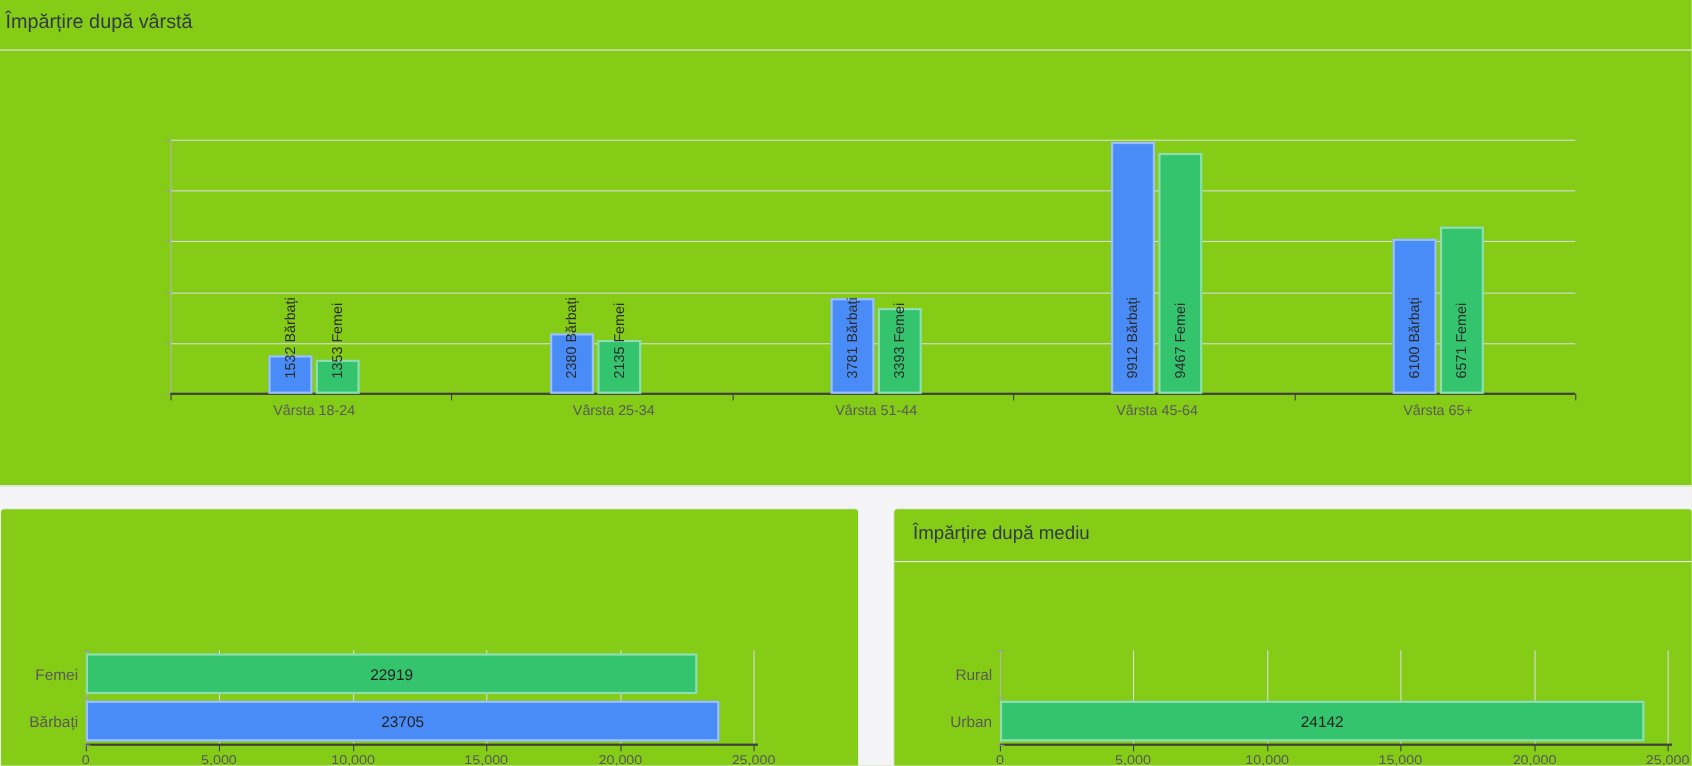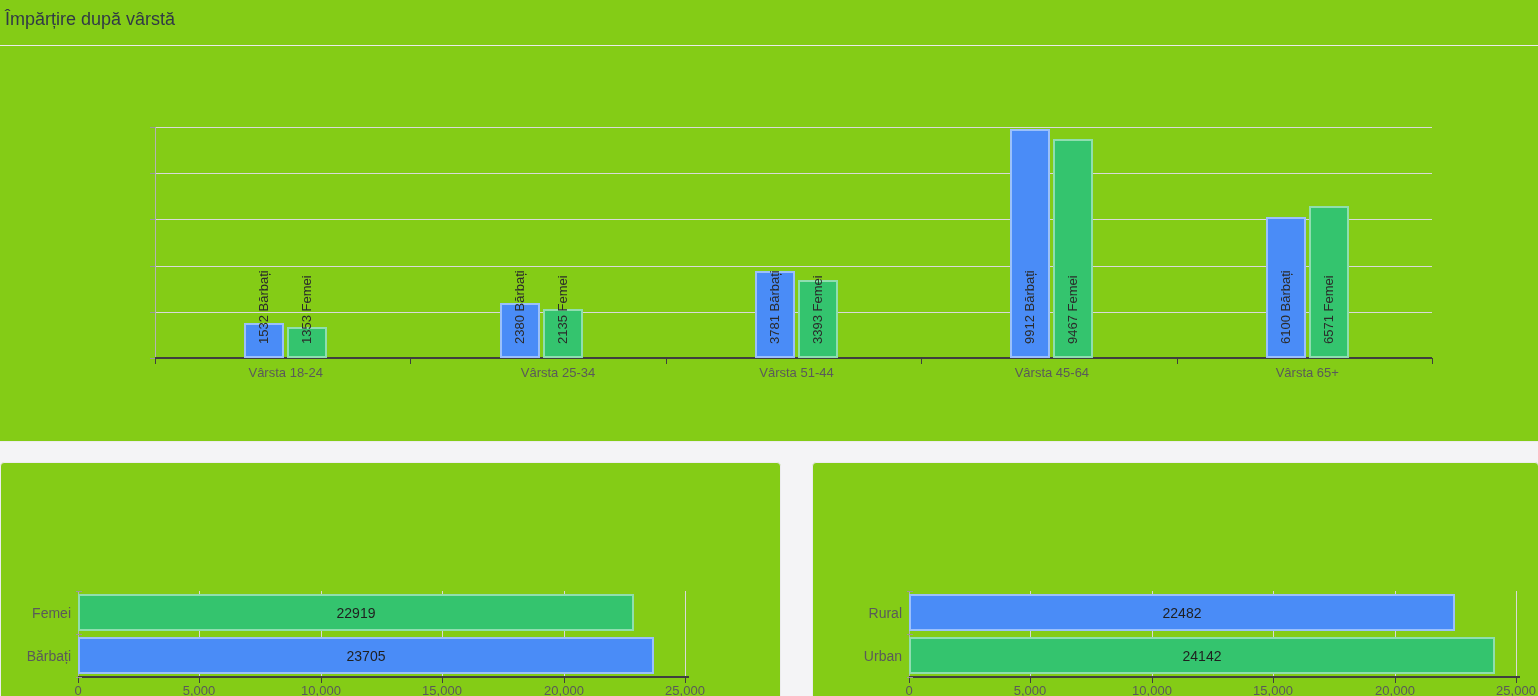--- a/index.html
+++ b/index.html
@@ -129,20 +129,23 @@
           <span>22919</span>
         </div>
         <div class="hcat-label" style="top: 64.5px;">Bărbați</div>
         <div class="bar-h" style="left: 0px; top: 46px; width: 576px; height: 37px; background: rgb(74, 140, 247);">
           <span>23705</span>
         </div>
       </div>
   </section>
 
   <section class="card card-br">
+    <div class="card-header h2">
+      <h2 class="chart-title small">Împărțire după mediu</h2>
+    </div>
     <div class="plot hplot">
         <div class="tick-down" style="left: 0px; background: rgb(63, 63, 63);"></div>
         <div class="xtick-label" style="left: 0px;">0</div>
         <div class="gridline-v" style="left: 121px;"></div>
         <div class="tick-down" style="left: 121px; background: rgb(63, 63, 63);"></div>
         <div class="xtick-label" style="left: 121px;">5,000</div>
         <div class="gridline-v" style="left: 243px;"></div>
         <div class="tick-down" style="left: 243px; background: rgb(63, 63, 63);"></div>
         <div class="xtick-label" style="left: 243px;">10,000</div>
         <div class="gridline-v" style="left: 364px;"></div>
@@ -153,23 +156,20 @@
         <div class="xtick-label" style="left: 486px;">20,000</div>
         <div class="gridline-v" style="left: 607px;"></div>
         <div class="tick-down" style="left: 607px; background: rgb(63, 63, 63);"></div>
         <div class="xtick-label" style="left: 607px;">25,000</div>
         <div class="axis-y"></div>
         <div class="baseline" style="width: 611px;"></div>
         <div class="tick-cat" style="top: 0px;"></div>
         <div class="tick-cat" style="top: 43px;"></div>
         <div class="tick-cat" style="top: 86px;"></div>
         <div class="hcat-label" style="top: 21.5px;">Rural</div>
-        <div class="bar-h" style="left: 0px; top: 3px; width: 546px; height: 37px; background: rgb(74, 140, 247);">
-          <span>22482</span>
-        </div>
         <div class="hcat-label" style="top: 64.5px;">Urban</div>
         <div class="bar-h" style="left: 0px; top: 46px; width: 586px; height: 37px; background: rgb(52, 196, 110);">
           <span>24142</span>
         </div>
       </div>
   </section>
 
 </div>
 
 </body></html>

